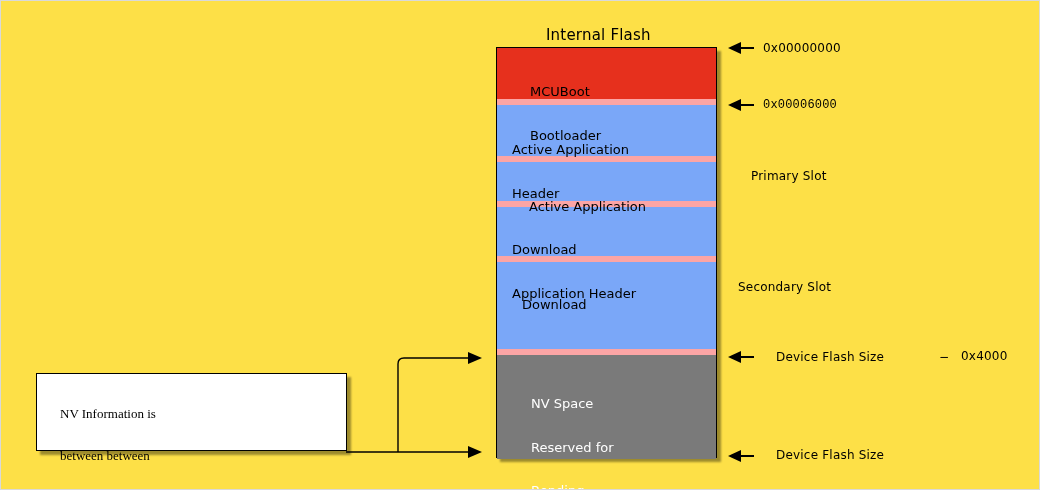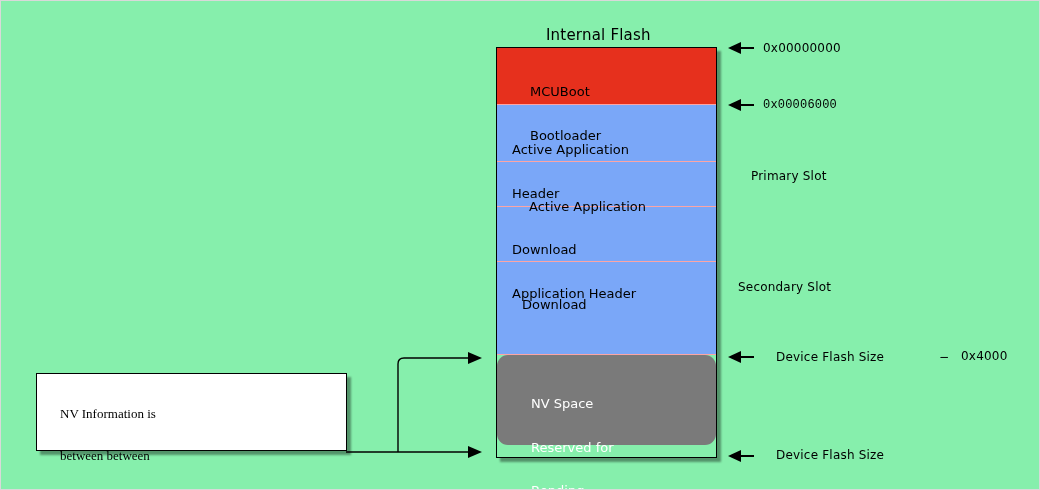--- a/index.html
+++ b/index.html
@@ -1,36 +1,36 @@
 <!DOCTYPE html>
 <html><head>
 <meta charset="utf-8">
 <style>
   html,body{margin:0;padding:0;background:#fff;}
   body{font-family:"DejaVu Sans","Liberation Sans",sans-serif;color:#000;}
   .canvas{
-    position:relative;width:1040px;height:490px;background:#86efac;
+    position:relative;width:1040px;height:490px;background:#fde047;
     border:1px solid #d9d9d9;box-sizing:border-box;overflow:hidden;
   }
   .title{
     position:absolute;left:545px;top:25px;font-size:15px;letter-spacing:.2px;white-space:pre;
   }
   
   .flash-column{
     position:absolute;left:495px;top:46px;width:219px;height:409px;
     border:1px solid #000;box-shadow:4px 4px 2px rgba(0,0,0,.38);
   }
-  .seg{box-sizing:border-box;width:100%;border-bottom:1px solid #fca5a5;font-size:13px;line-height:14.5px;white-space:pre;}
+  .seg{box-sizing:border-box;width:100%;border-bottom:6px solid #fca5a5;font-size:13px;line-height:14.5px;white-space:pre;}
   .seg:last-child{border-bottom:none;}
   .seg-mcuboot{height:57px;background:#e6301d;padding:8px 0 0 33px;}
   .seg-aah{height:57px;background:#7aa7f8;padding:9px 0 0 15px;}
   .seg-aa{height:45px;background:#7aa7f8;padding:9px 0 0 32px;}
   .seg-dah{height:55px;background:#7aa7f8;padding:7px 0 0 15px;}
   .seg-da{height:93px;background:#7aa7f8;padding:7px 0 0 25px;}
-  .seg-nv{height:90px;background:#7a7a7a;padding:13px 0 0 34px;color:#fff;border-radius:11px;}
+  .seg-nv{height:104px;background:#7a7a7a;padding:13px 0 0 34px;color:#fff;}
   
   .rlabel{position:absolute;font-size:12px;white-space:pre;letter-spacing:.2px;}
   .arrow-w{position:absolute;width:26px;height:12px;}
   .arrow-w .head{position:absolute;left:0;top:0;width:0;height:0;
     border-top:6px solid transparent;border-bottom:6px solid transparent;border-right:13px solid #000;}
   .arrow-w .tail{position:absolute;left:11px;top:5px;width:15px;height:2px;background:#000;}
   
   .note-box{
     position:absolute;left:35px;top:372px;width:311px;height:78px;background:#fff;
     border:1px solid #000;box-shadow:4px 4px 2px rgba(0,0,0,.38);box-sizing:border-box;

